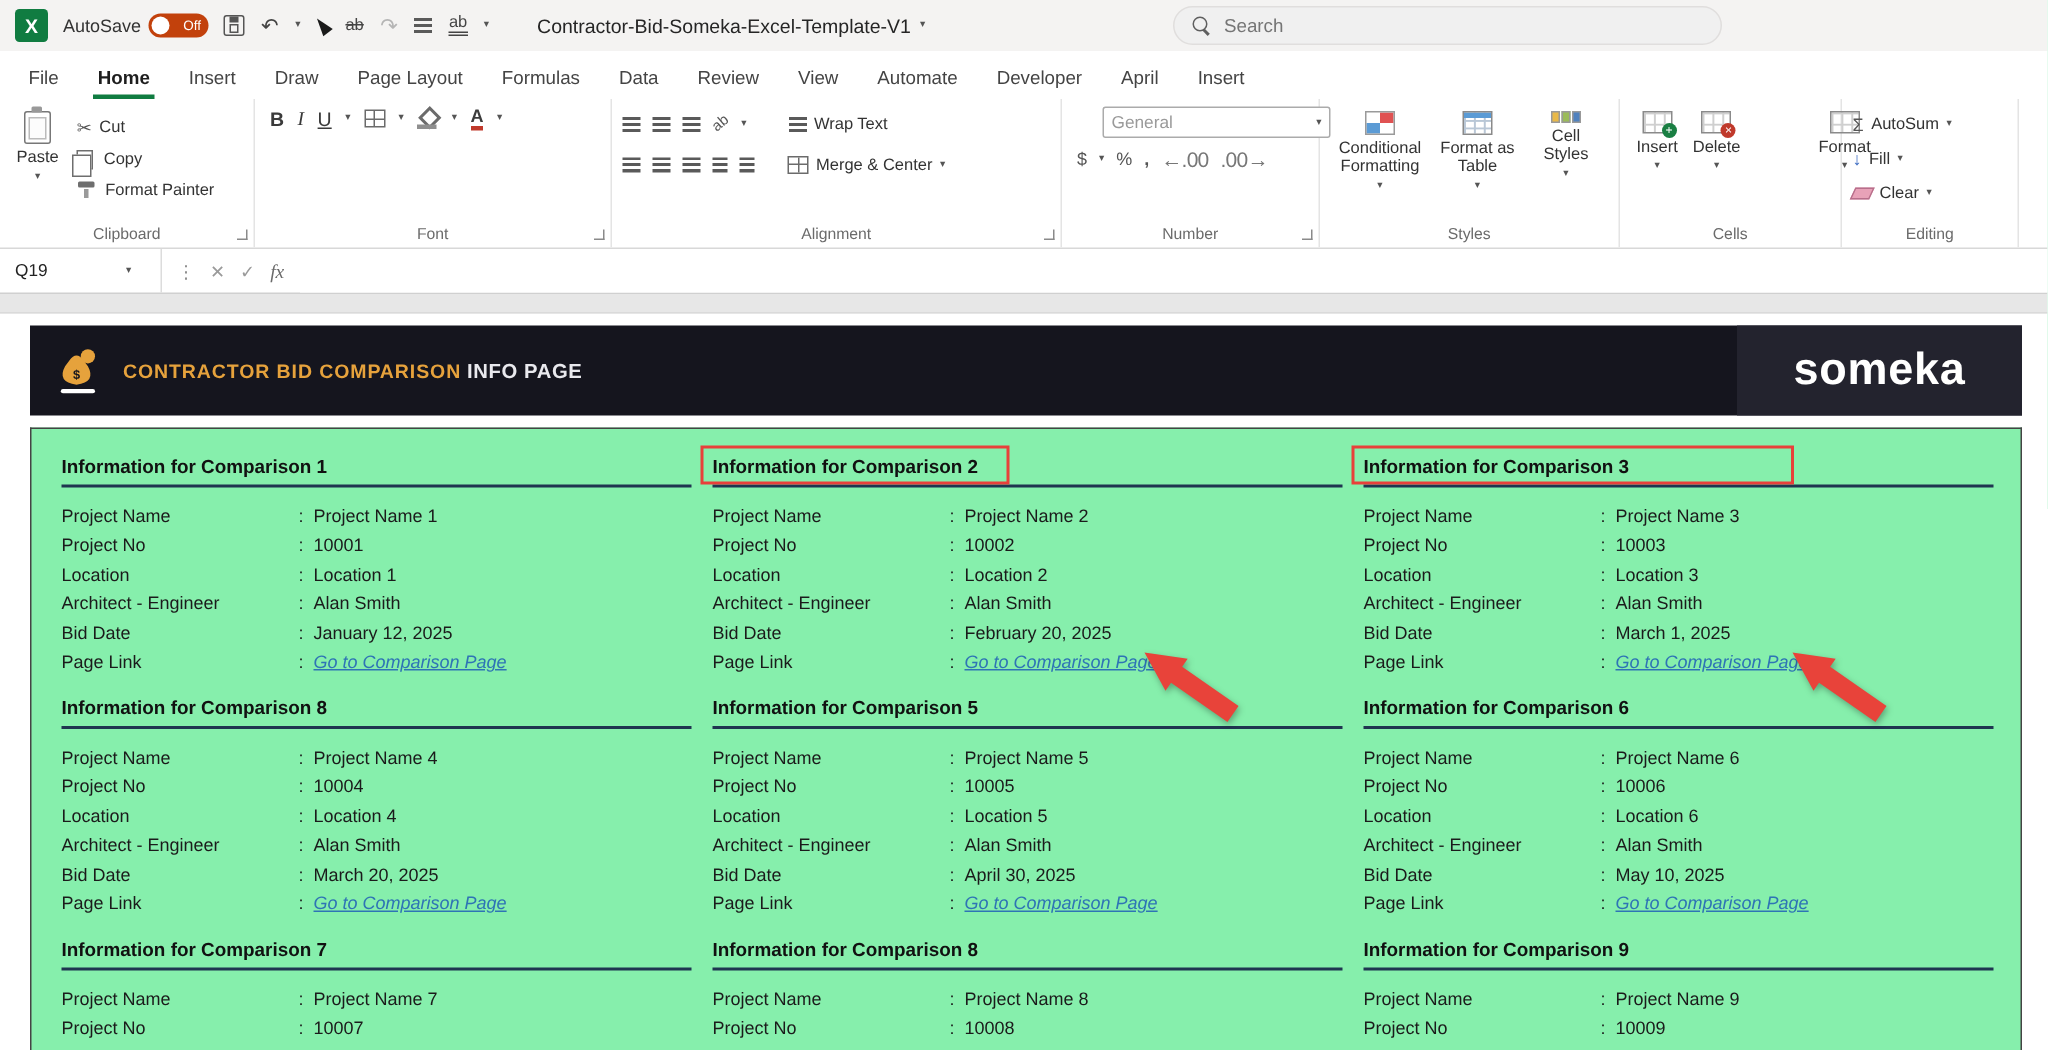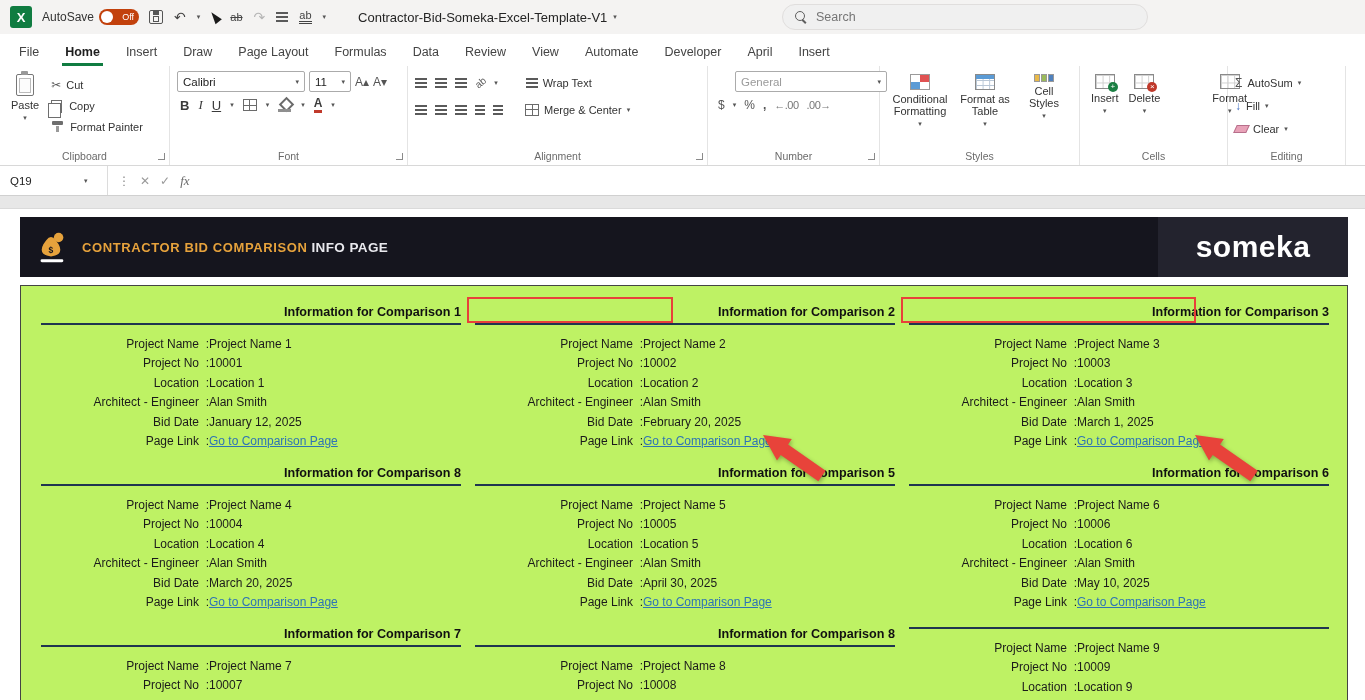--- a/index.html
+++ b/index.html
@@ -87,21 +87,21 @@
   .cs-a { background:#e9b949; } .cs-b { background:#9bbb59; } .cs-c { background:#4f81bd; }
   .i-cellgrid { width:20px; height:15px; border:1px solid #8a8a8a; position:relative; display:inline-block;
     background-image:linear-gradient(to right,#cfcfcf 1px,transparent 1px), linear-gradient(to bottom,#cfcfcf 1px,transparent 1px);
     background-size:6.6px 7.5px; }
   .i-cellgrid.ins::after, .i-cellgrid.del::after { position:absolute; right:-4px; bottom:-4px; width:10px; height:10px;
     border-radius:50%; color:#fff; font-size:8px; line-height:10px; text-align:center; }
   .i-cellgrid.ins::after { content:"+"; background:#1a7f43; }
   .i-cellgrid.del::after { content:"\00d7"; background:#c0392b; }
   .i-eraser { width:13px; height:8px; background:#e8a2b8; border:1px solid #b76f8b; transform:skewX(-25deg); display:inline-block; }
   .g-sm { font-size:12px; color:#555; }
-  .g-xs { font-size:11px; color:#777; letter-spacing:-0.5px; }
+  .g-xs { font-size:14px; color:#777; letter-spacing:-0.5px; }
   .dim { color:#9a9a9a; }
 
   
   .fbar { height:30px; background:#fff; border-bottom:1px solid #d0d0d0; display:flex; align-items:center; }
   .namebox { width:108px; height:100%; border-right:1px solid #dcdcdc; display:flex; align-items:center; padding:0 6px 0 10px; gap:4px; }
   .namebox input { width:70px; border:none; outline:none; font-size:11.5px; color:#222; font-family:"Liberation Sans",sans-serif; }
   .fbtns { display:flex; align-items:center; gap:10px; padding:0 10px; }
   .fx { font-family:"Liberation Serif", serif; font-style:italic; font-size:13px; color:#6b6b6b; }
   .finput { flex:1; height:100%; border:none; outline:none; font-size:12px; padding:0 8px; font-family:"Liberation Sans",sans-serif; }
 
@@ -111,35 +111,35 @@
   .banner { margin:8px 17px 0 20px; height:60px; background:#15151e; display:flex; align-items:center; position:relative; }
   .banner-icon { width:62px; display:flex; align-items:center; justify-content:center; }
   .banner-texts { display:flex; flex-direction:row; gap:4px; }
   .banner-title { color:#e6a23c; font-weight:bold; font-size:13px; letter-spacing:0.6px; }
   .banner-sub { color:#e9e9ee; font-weight:bold; font-size:13.5px; letter-spacing:0.4px; }
   .banner-logo { position:absolute; right:0; top:0; bottom:0; width:190px; background:#23232e;
     display:flex; align-items:center; justify-content:center; }
   .logo-text { color:#fff; font-weight:bold; font-size:30px; letter-spacing:0.5px; }
 
   
-  .content { margin:8px 17px 0 20px; height:415px; border:1px solid #444; border-bottom:none; background:#bef264;
-    overflow:hidden; padding:16px 18px 0 20px;text-align:right; }
+  .content { margin:8px 17px 0 20px; height:415px; border:1px solid #444; border-bottom:none; background:#86efac;
+    overflow:hidden; padding:16px 18px 0 20px; }
   .grid { display:grid; grid-template-columns:repeat(3, 1fr); column-gap:14px; row-gap:12px; }
   .section { }
   .sec-title-wrap { position:relative; height:18px; }
   .sec-title { font-size:12.6px; font-weight:bold; color:#111; line-height:17px; }
   .hl-box { position:absolute; left:-8px; top:-5px; height:26px; width:206px; border:2.5px solid #e8403a; pointer-events:none; }
   .hl-box.wide { width:295px; }
   .sec-underline { height:2px; background:#1f3550; margin-top:3px; }
   .sec-rows { margin-top:9px; }
   .srow { display:flex; align-items:center; height:19.5px; font-size:12px; color:#1b1b1b; }
   .lbl { flex:0 0 158px; }
   .colon { flex:0 0 10px; }
   .val { }
-  a.cmp-link { color:#2e74b5; text-decoration:underline; cursor:pointer; font-size:12px; }
+  a.cmp-link { color:#2e74b5; font-style:italic; text-decoration:underline; cursor:pointer; font-size:12px; }
 
   
   .annot-arrow { position:absolute; width:70px; height:52px; z-index:10; pointer-events:none;
     filter:drop-shadow(1px 2px 2px rgba(0,0,0,0.3)); }
   .arrow-a { left:760px; top:432px; }
   .arrow-b { left:1192px; top:432px; }
 </style>
 </head>
 <body>
 
@@ -212,32 +212,20 @@
           <span>Format Painter</span>
         </div>
       </div>
     </div>
     <div class="rg-label">Clipboard</div>
     <span class="launcher"></span>
   </div>
 
   <div class="rgroup" style="width:238px;">
     <div style="display:flex; flex-direction:column; gap:5px;">
-      <div class="icorow" style="gap:4px;">
-        <div class="combo" style="width:128px;">
-          <span>Calibri</span>
-          <span class="chev">▾</span>
-        </div>
-        <div class="combo" style="width:42px;">
-          <span>11</span>
-          <span class="chev">▾</span>
-        </div>
-        <span class="g-sm">A▴</span>
-        <span class="g-sm">A▾</span>
-      </div>
       <div class="icorow" style="gap:9px; padding-left:3px;">
         <span class="btn-letter" style="font-weight:bold;">B</span>
         <span class="btn-letter" style="font-style:italic; font-family:'Liberation Serif',serif;">I</span>
         <span class="btn-letter" style="text-decoration:underline;">U</span>
         <span class="chev">▾</span>
         <span class="i-grid4"></span>
         <span class="chev">▾</span>
         <span class="i-fill"></span>
         <span class="chev">▾</span>
         <span class="i-fontcolor">A</span>
@@ -689,20 +677,23 @@
       <div class="srow">
         <span class="lbl">Location</span>
         <span class="colon">:</span>
         <span class="val">Location 8</span>
       </div>
 
     </div>
   </div>
 
   <div class="section">
+    <div class="sec-title-wrap">
+      <span class="sec-title">Information for Comparison 9</span>
+    </div>
     <div class="sec-underline"></div>
     <div class="sec-rows">
       <div class="srow">
         <span class="lbl">Project Name</span>
         <span class="colon">:</span>
         <span class="val">Project Name 9</span>
       </div>
       <div class="srow">
         <span class="lbl">Project No</span>
         <span class="colon">:</span>

